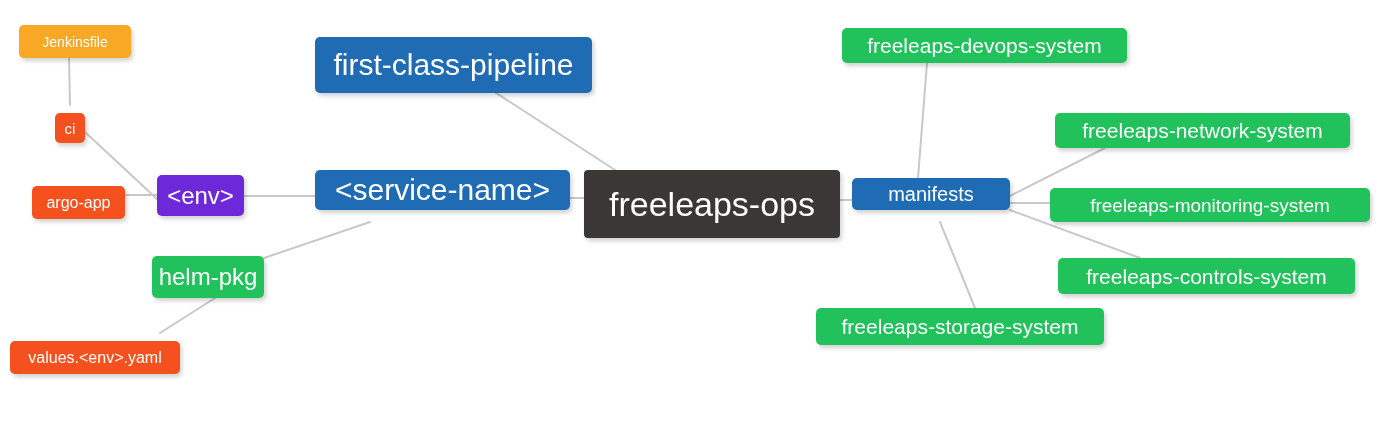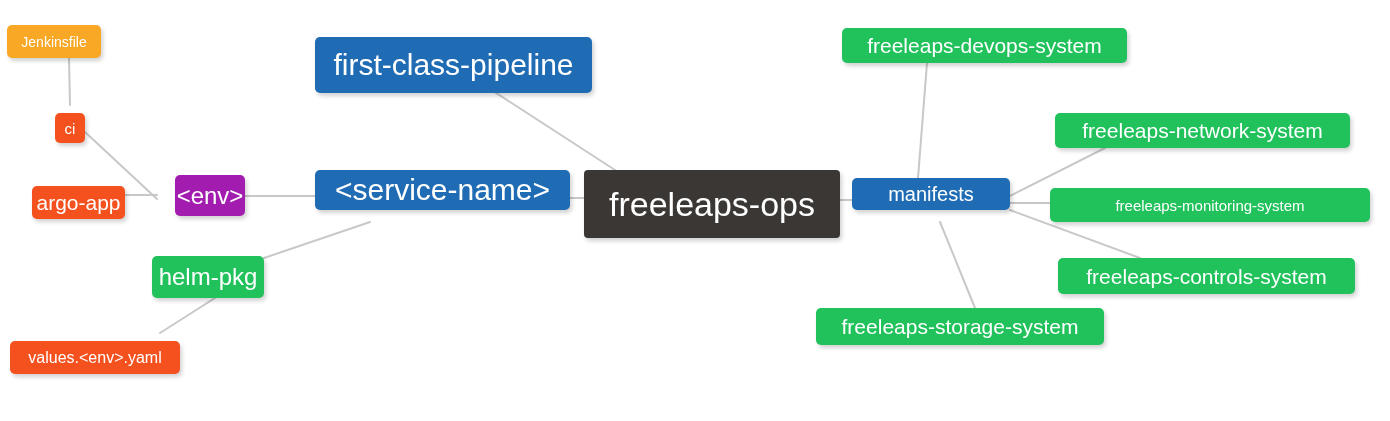--- a/index.html
+++ b/index.html
@@ -61,30 +61,30 @@
       <line x1="570" y1="198" x2="584" y2="198" stroke="#c8c8c8" stroke-width="2" stroke-linecap="round"></line>
       <line x1="840" y1="200" x2="852" y2="200" stroke="#c8c8c8" stroke-width="2" stroke-linecap="round"></line>
       <line x1="918" y1="178" x2="927" y2="63" stroke="#c8c8c8" stroke-width="2" stroke-linecap="round"></line>
       <line x1="1010" y1="196" x2="1105" y2="148" stroke="#c8c8c8" stroke-width="2" stroke-linecap="round"></line>
       <line x1="1010" y1="203" x2="1050" y2="203" stroke="#c8c8c8" stroke-width="2" stroke-linecap="round"></line>
       <line x1="1010" y1="210" x2="1140" y2="258" stroke="#c8c8c8" stroke-width="2" stroke-linecap="round"></line>
       <line x1="940" y1="222" x2="975" y2="308" stroke="#c8c8c8" stroke-width="2" stroke-linecap="round"></line>
     </svg>
 
   <div id="node-layer">
-      <div class="node n-orange" style="left: 7px; top: 25px; width: 94px; height: 33px; font-size: 14px; background: rgb(249, 168, 38);">Jenkinsfile</div>
+      <div class="node n-orange" style="left: 19px; top: 25px; width: 112px; height: 33px; font-size: 14px; background: rgb(249, 168, 38);">Jenkinsfile</div>
       <div class="node n-red" style="left: 55px; top: 105px; width: 30px; height: 30px; font-size: 15px; background: rgb(244, 81, 30);">ci</div>
-      <div class="node n-red" style="left: 32px; top: 178px; width: 93px; height: 33px; font-size: 21px; background: rgb(244, 81, 30);">argo-app</div>
-      <div class="node n-green" style="left: 157px; top: 175px; width: 70px; height: 41px; font-size: 24px; background: #a21caf; margin-left: 18px;">&lt;env&gt;</div>
+      <div class="node n-red" style="left: 32px; top: 178px; width: 93px; height: 33px; font-size: 16px; background: rgb(244, 81, 30);">argo-app</div>
+      <div class="node n-green" style="left: 157px; top: 175px; width: 87px; height: 41px; font-size: 24px; background: #6d28d9;">&lt;env&gt;</div>
       <div class="node n-green" style="left: 152px; top: 256px; width: 112px; height: 42px; font-size: 24px; background: rgb(33, 194, 92);">helm-pkg</div>
       <div class="node n-red" style="left: 10px; top: 333px; width: 170px; height: 33px; font-size: 16px; background: rgb(244, 81, 30);">values.&lt;env&gt;.yaml</div>
       <div class="node n-blue" style="left: 315px; top: 37px; width: 277px; height: 56px; font-size: 30px; background: rgb(31, 108, 180);">first-class-pipeline</div>
       <div class="node n-blue" style="left: 315px; top: 170px; width: 255px; height: 40px; font-size: 30px; background: rgb(31, 108, 180);">&lt;service-name&gt;</div>
       <div class="node n-root" style="left: 584px; top: 170px; width: 256px; height: 68px; font-size: 34px; background: rgb(59, 55, 52);">freeleaps-ops</div>
       <div class="node n-blue" style="left: 852px; top: 178px; width: 158px; height: 32px; font-size: 20px; background: rgb(31, 108, 180);">manifests</div>
       <div class="node n-green" style="left: 800px; top: 28px; width: 285px; height: 35px; font-size: 21px; background: rgb(33, 194, 92); margin-left: 42px;">freeleaps-devops-system</div>
       <div class="node n-green" style="left: 1055px; top: 113px; width: 295px; height: 35px; font-size: 21px; background: rgb(33, 194, 92);">freeleaps-network-system</div>
-      <div class="node n-green" style="left: 1050px; top: 188px; width: 320px; height: 34px; font-size: 15px; background: rgb(33, 194, 92);">freeleaps-monitoring-system</div>
+      <div class="node n-green" style="left: 1050px; top: 188px; width: 320px; height: 34px; font-size: 19px; background: rgb(33, 194, 92);">freeleaps-monitoring-system</div>
       <div class="node n-green" style="left: 1058px; top: 258px; width: 297px; height: 36px; font-size: 21px; background: rgb(33, 194, 92);">freeleaps-controls-system</div>
       <div class="node n-green" style="left: 816px; top: 308px; width: 288px; height: 37px; font-size: 21px; background: rgb(33, 194, 92);">freeleaps-storage-system</div>
     </div>
 
 </div>
 
 </body></html>

